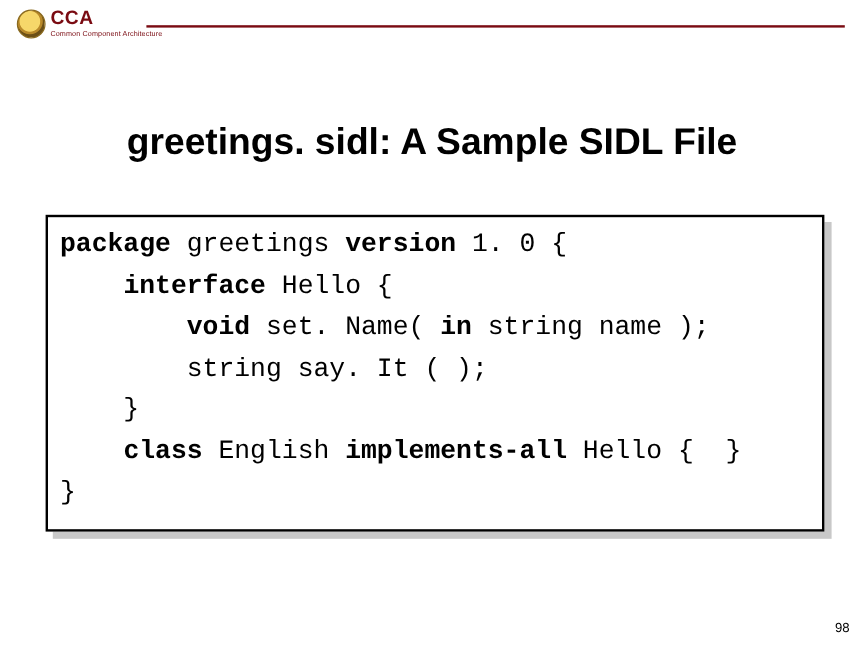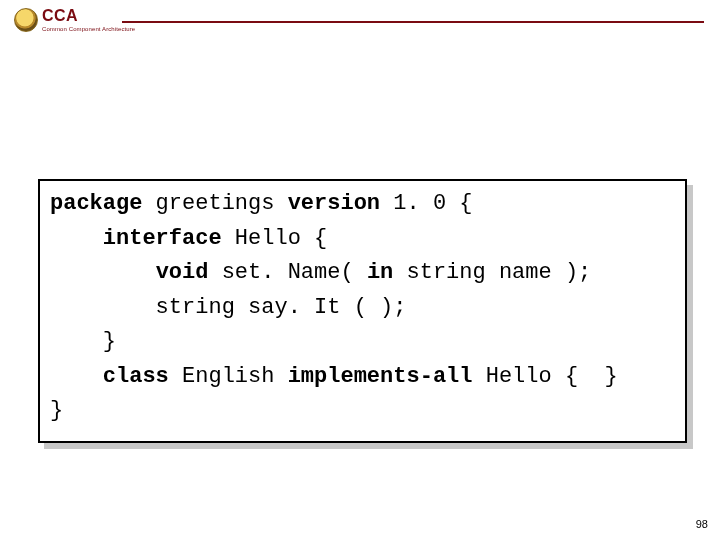--- a/index.html
+++ b/index.html
@@ -112,20 +112,21 @@
 
   <div class="hdr">
     <div class="cca-logo"></div>
     <div class="cca-text">
       <div class="cca-acronym">CCA</div>
       <div class="cca-sub">Common Component Architecture</div>
     </div>
   </div>
   <div class="hdr-rule"></div>
 
+  <div class="title">greetings. sidl: A Sample SIDL File</div>
 
   <div class="codewrap">
     <div class="codeshadow"></div>
     <div class="codebox">
       <div class="code"><span class="kw">package</span><span> greetings </span><span class="kw">version</span><span> 1. 0 {</span>
 <span>    </span><span class="kw">interface</span><span> Hello {</span>
 <span>        </span><span class="kw">void</span><span> set. Name( </span><span class="kw">in</span><span> string name );</span>
 <span>        string say. It ( );</span>
 <span>    }</span>
 <span>    </span><span class="kw">class</span><span> English </span><span class="kw">implements-all</span><span> Hello {  }</span>

